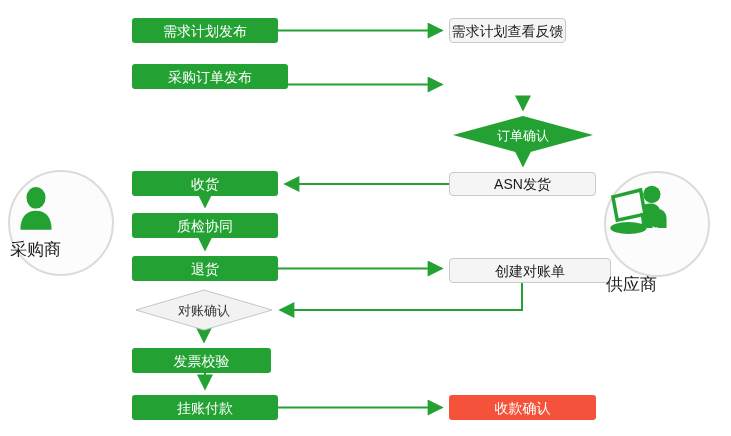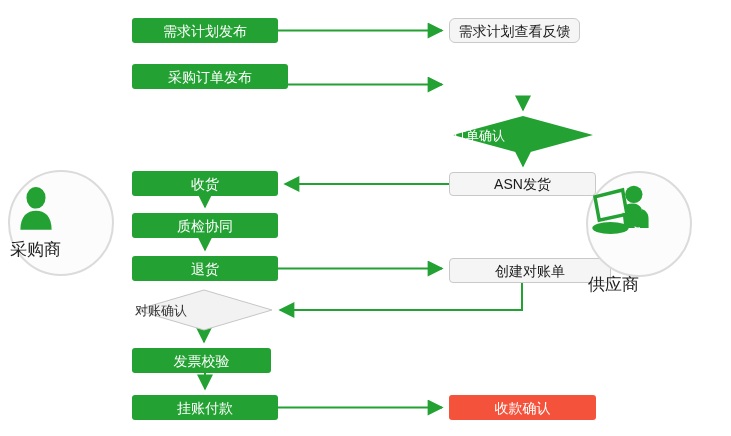--- a/index.html
+++ b/index.html
@@ -50,20 +50,21 @@
   }
   .node.red {
     background: var(--highlight-red);
     color: #ffffff;
     border-radius: 3px;
   }
   .diamond {
     position: absolute;
     display: flex;
     align-items: center;
+    justify-content: center;
   }
   .diamond svg { position: absolute; left: 0; top: 0; }
   .diamond .dlabel {
     position: relative;
     font-size: 13px;
     line-height: 1;
     white-space: nowrap;
   }
   .diamond.green-d .dlabel { color: #ffffff; }
   .diamond.grey-d  .dlabel { color: #333333; }
@@ -82,35 +83,35 @@
   .actor .icon { margin-top: 9px; height: 56px; display: flex; align-items: center; }
   .actor .alabel {
     font-size: 17px;
     color: #222222;
     margin-top: 1px;
     white-space: nowrap;
   }
 
   
   #n-demand-publish  { left:132px; top:18px;  width:146px; height:25px; }
-  #n-demand-feedback { left:449px; top:18px;  width:131px; height:25px;border-radius:6px; }
+  #n-demand-feedback { left:449px; top:18px;  width:117px; height:25px; }
   #n-po-publish      { left:132px; top:64px;  width:156px; height:25px; }
   #n-po-feedback     { left:449px; top:72px;  width:147px; height:25px; }
   #d-order-confirm   { left:453px; top:116px; width:140px; height:38px; }
   #n-asn-ship        { left:449px; top:172px; width:147px; height:24px; }
   #n-receive         { left:132px; top:171px; width:146px; height:25px; }
   #n-quality         { left:132px; top:213px; width:146px; height:25px; }
   #n-return          { left:132px; top:256px; width:146px; height:25px; }
   #n-statement       { left:449px; top:258px; width:162px; height:25px; }
   #d-recon-confirm   { left:135px; top:289px; width:138px; height:42px; }
   #n-invoice         { left:132px; top:348px; width:139px; height:25px; }
   #n-payment         { left:132px; top:395px; width:146px; height:25px; }
   #n-receipt-confirm { left:449px; top:395px; width:147px; height:25px; }
   #actor-buyer    { left:8px;   top:170px; }
-  #actor-supplier { left:586px; top:171px;gap:36px; }
+  #actor-supplier { left:604px; top:171px;gap:36px; }
 </style>
 </head>
 <body>
 
 <div class="canvas">
 
   <svg class="connectors" viewBox="0 0 731 436" xmlns="http://www.w3.org/2000/svg">
     <defs>
       <marker id="ah" viewBox="0 0 10 10" refX="9" refY="5" markerWidth="9" markerHeight="8" orient="auto-start-reverse">
         <path d="M0,0 L10,5 L0,10 z" fill="#23A233"></path>

